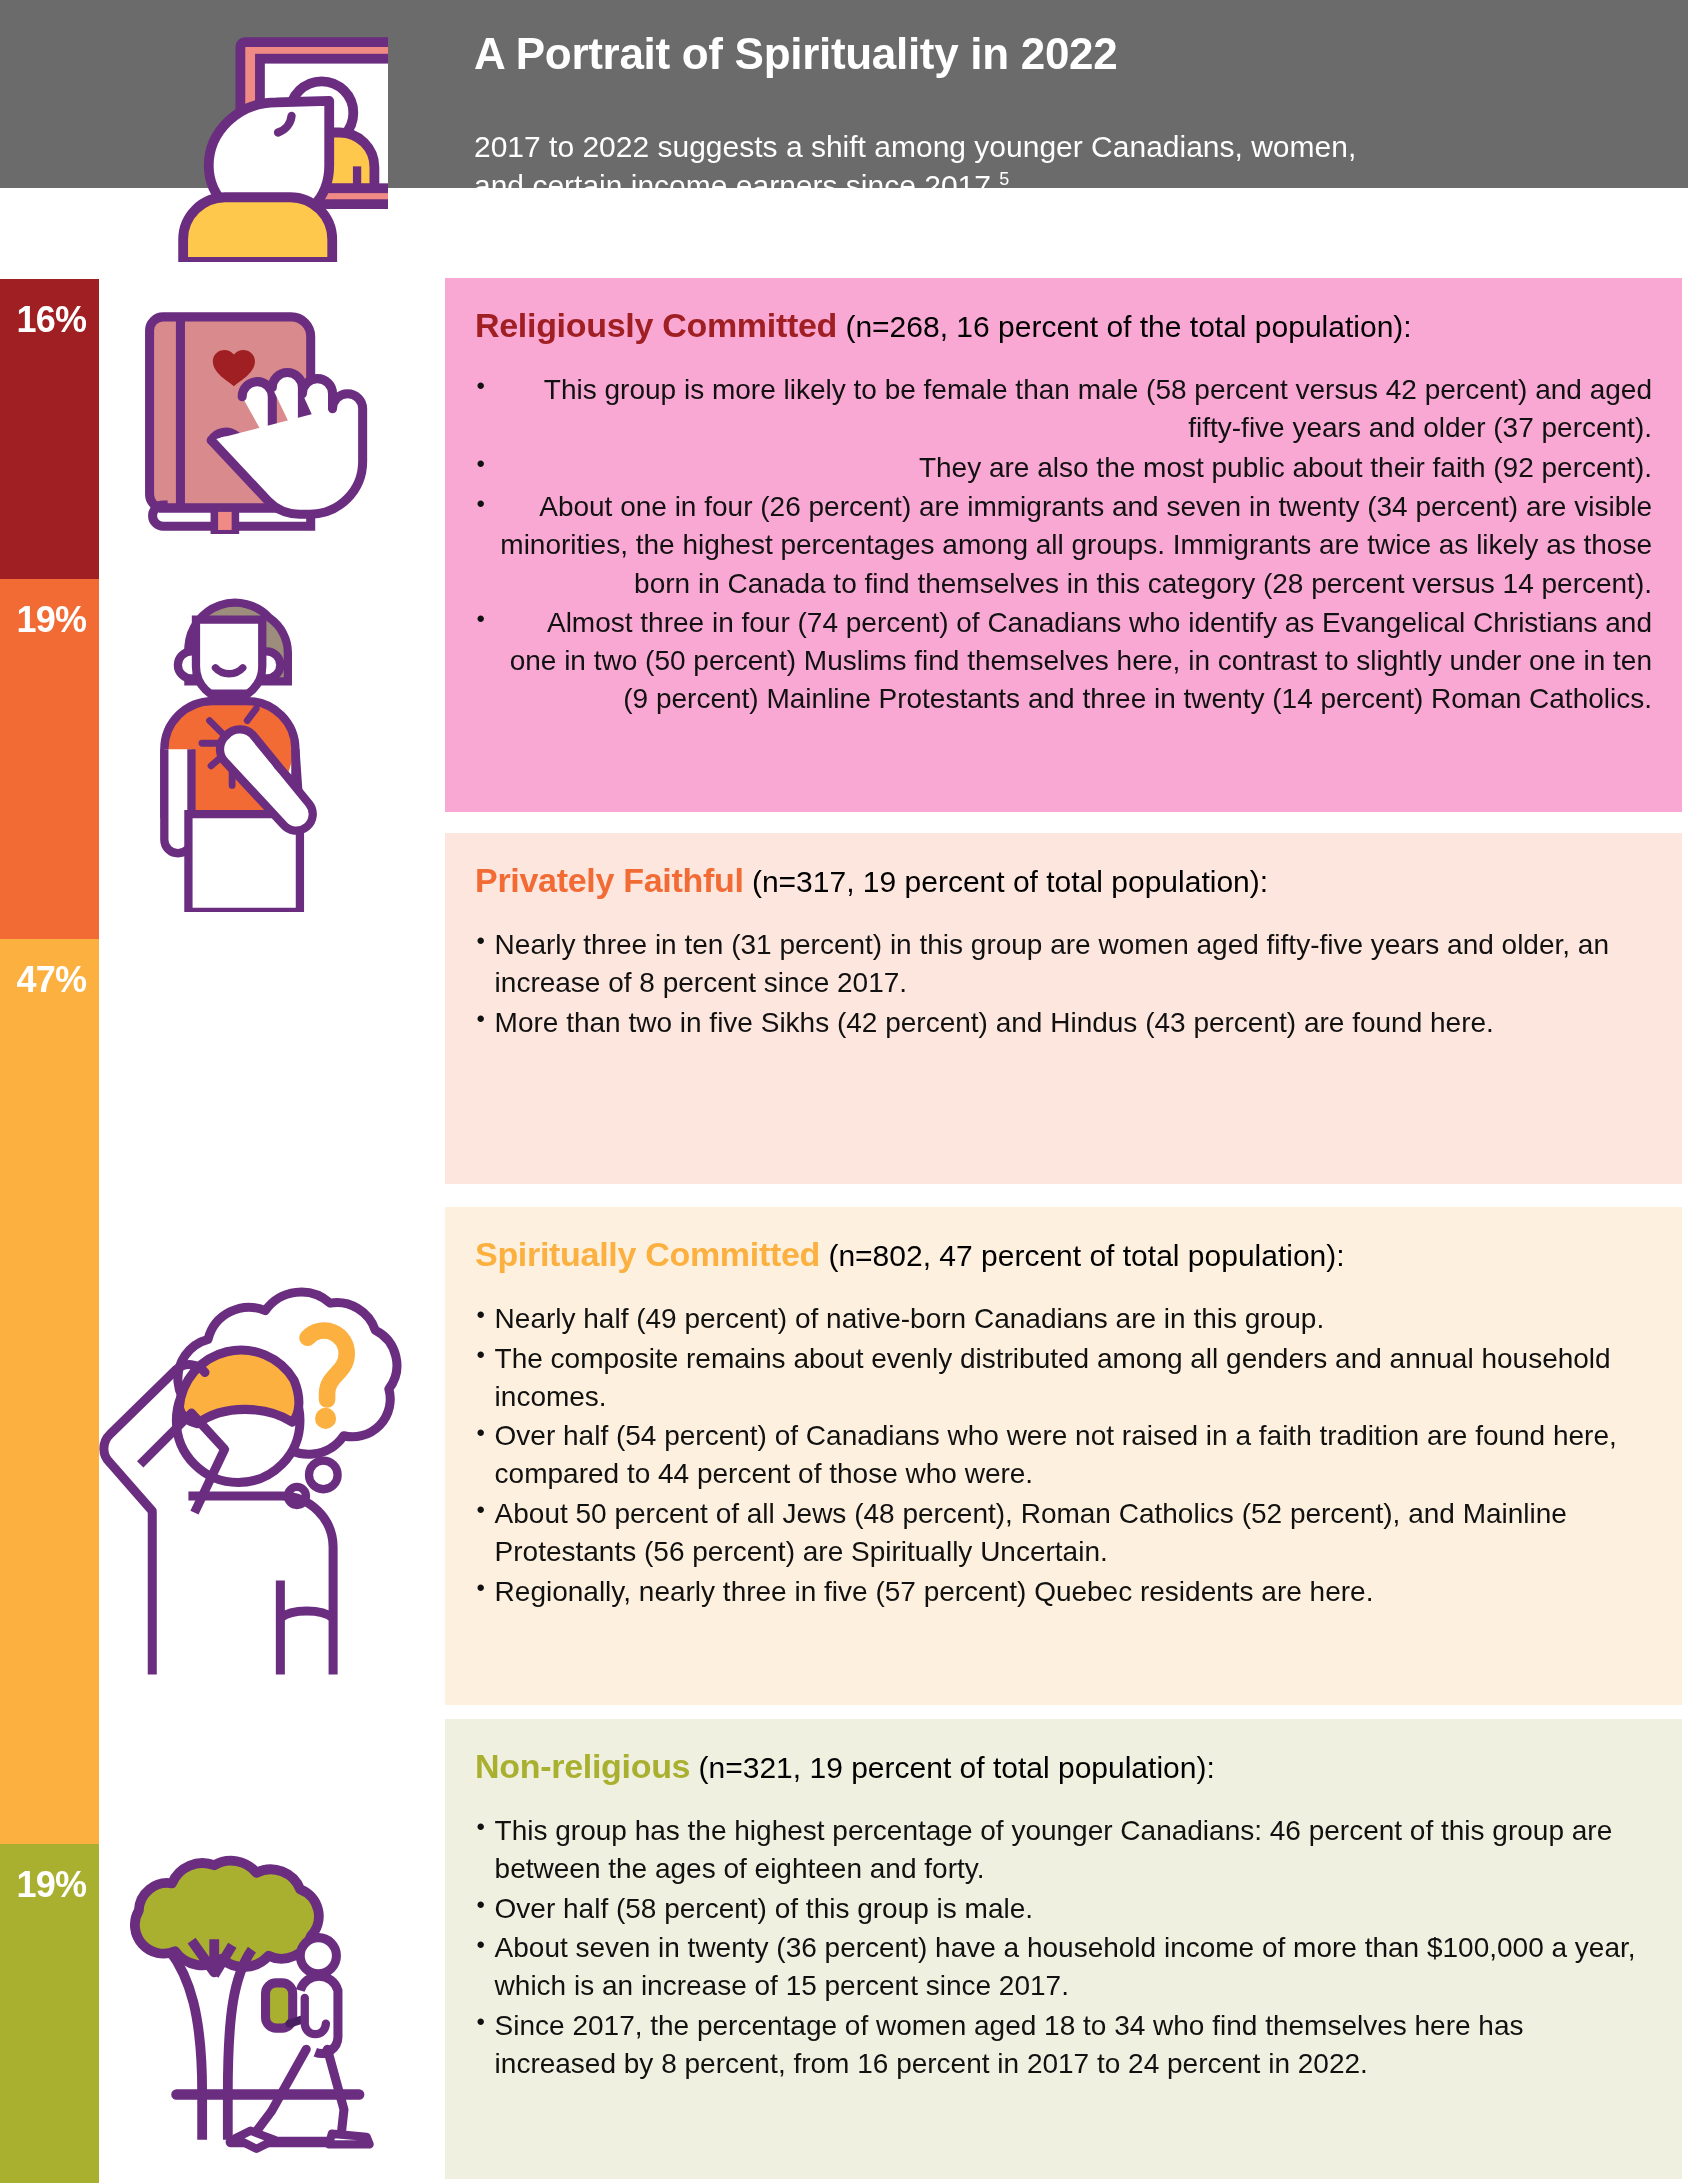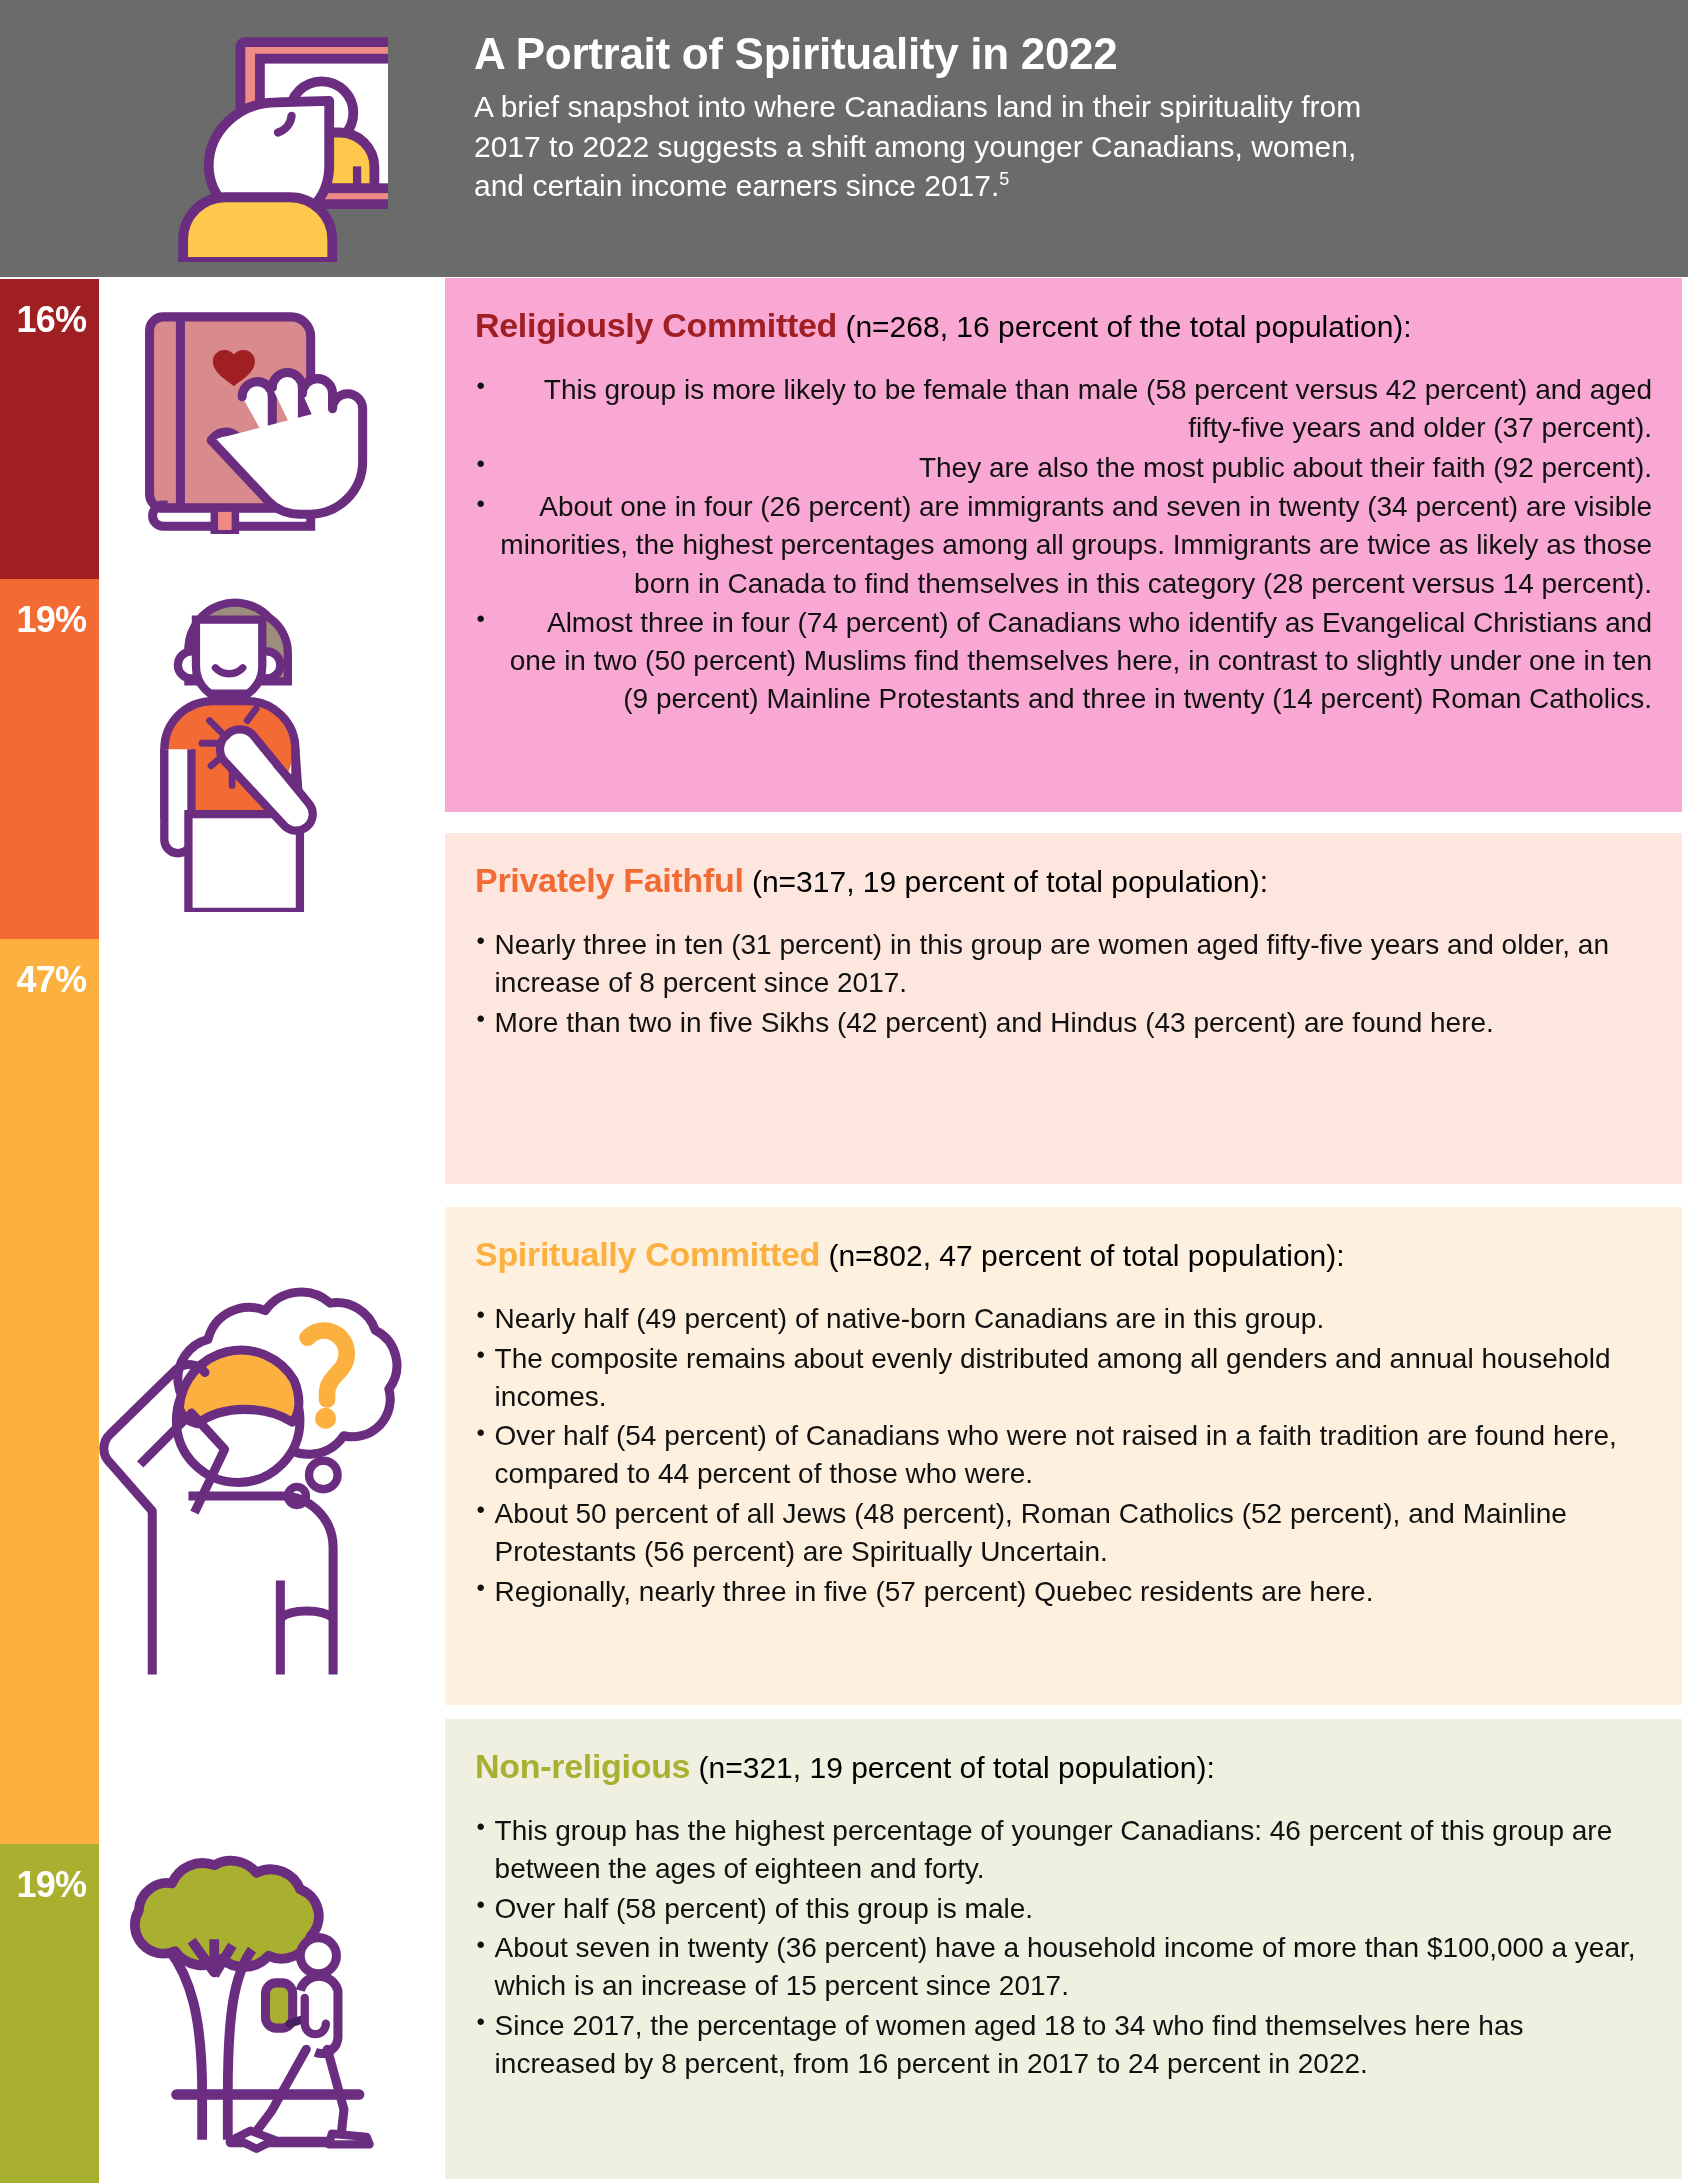--- a/index.html
+++ b/index.html
@@ -14,21 +14,21 @@
     width: 1689px;
     height: 2183px;
     overflow: hidden;
     background: #ffffff;
   }
 
   
   .header {
     position: absolute;
     left: 0; top: 0;
-    width: 1689px; height: 277px;
+    width: 1689px; height: 188px;
     background: #6b6b6b;
   }
   .header-illustration {
     position: absolute;
     left: 162px; top: 6px;
     width: 226px; height: 256px;
   }
   .header-text {
     position: absolute;
     left: 474px; top: 29px;
@@ -156,21 +156,21 @@
         <path d="M172 146 a 26 26 0 0 1 -18 22" fill="none" stroke="#6b2d80" stroke-width="11" stroke-linecap="round"></path>
         <path d="M84 258 a 64 50 0 0 0 104 0" fill="none" stroke="#6b2d80" stroke-width="12" stroke-linecap="round"></path>
 
         <path d="M28 340 v-30 a56 56 0 0 1 56 -56 h86 a56 56 0 0 1 56 56 v30 z" fill="#fdc84b" stroke="#6b2d80" stroke-width="13"></path>
       </svg>
     </div>
 
     <div class="header-text">
       <div class="header-title">A Portrait of Spirituality in 2022</div>
       <div class="header-sub">
-        <span>A brief snapshot into where Canadians land in their spirituality from</span><br>
+        <br>
         <span>2017 to 2022 suggests a shift among younger Canadians, women,</span><br>
         <span>and certain income earners since 2017.</span><sup>5</sup>
       </div>
     </div>
   </div>
 
   <div class="barcol">
     <div class="bar bar-0" style="background:#a01f22;">
       <span class="bar-label">16%</span>
     </div>

